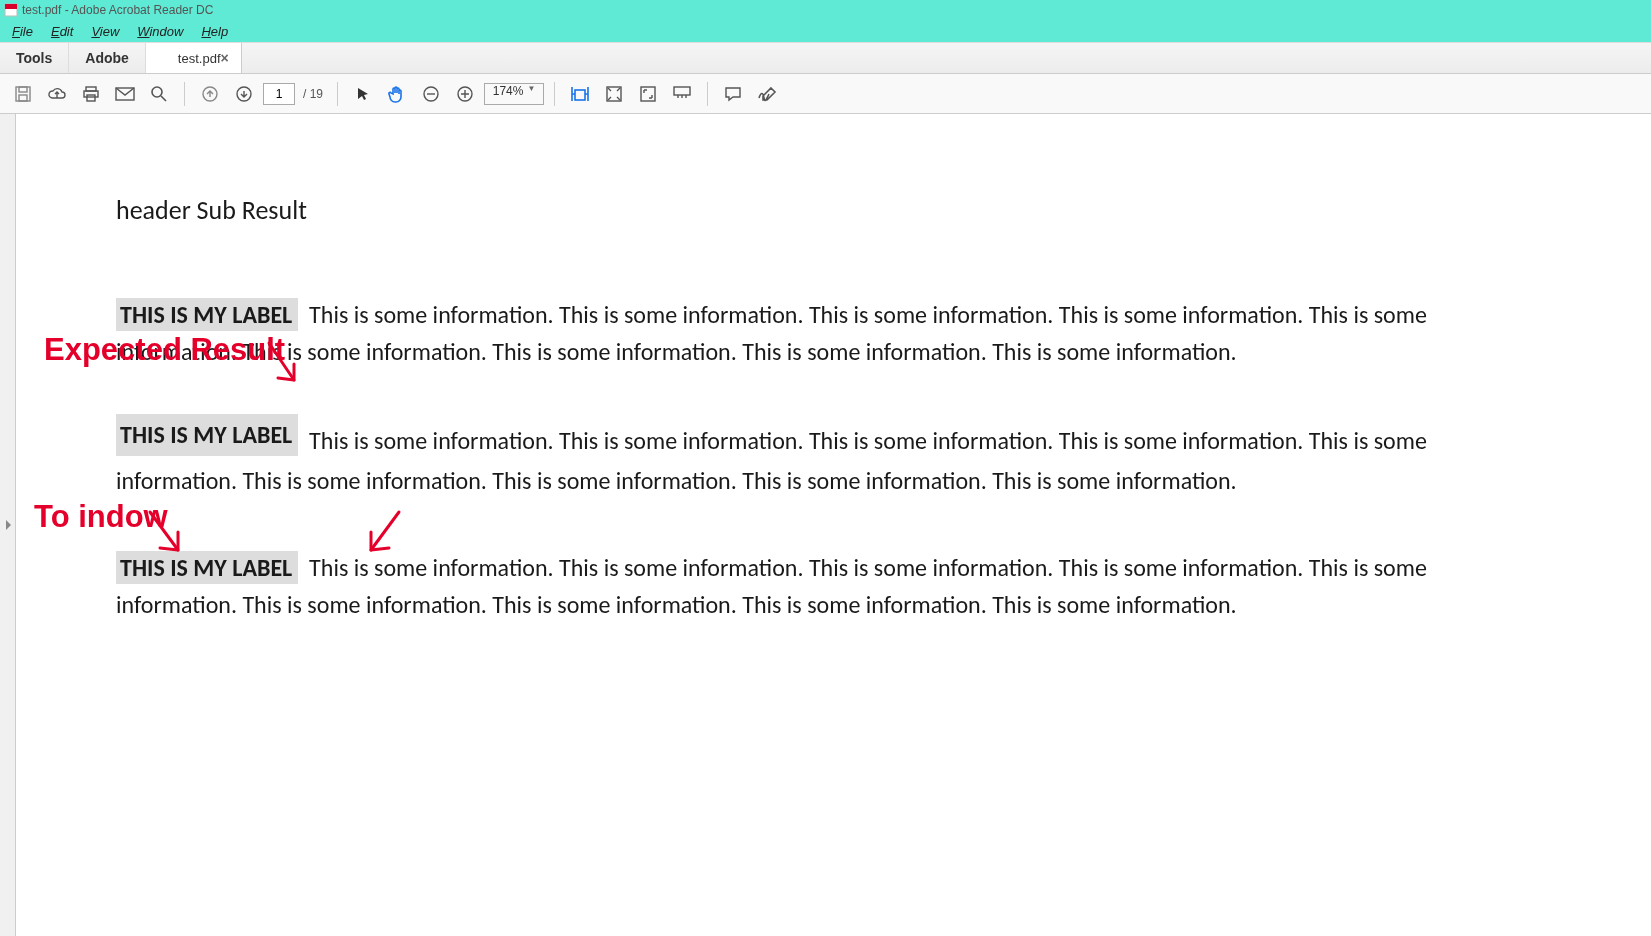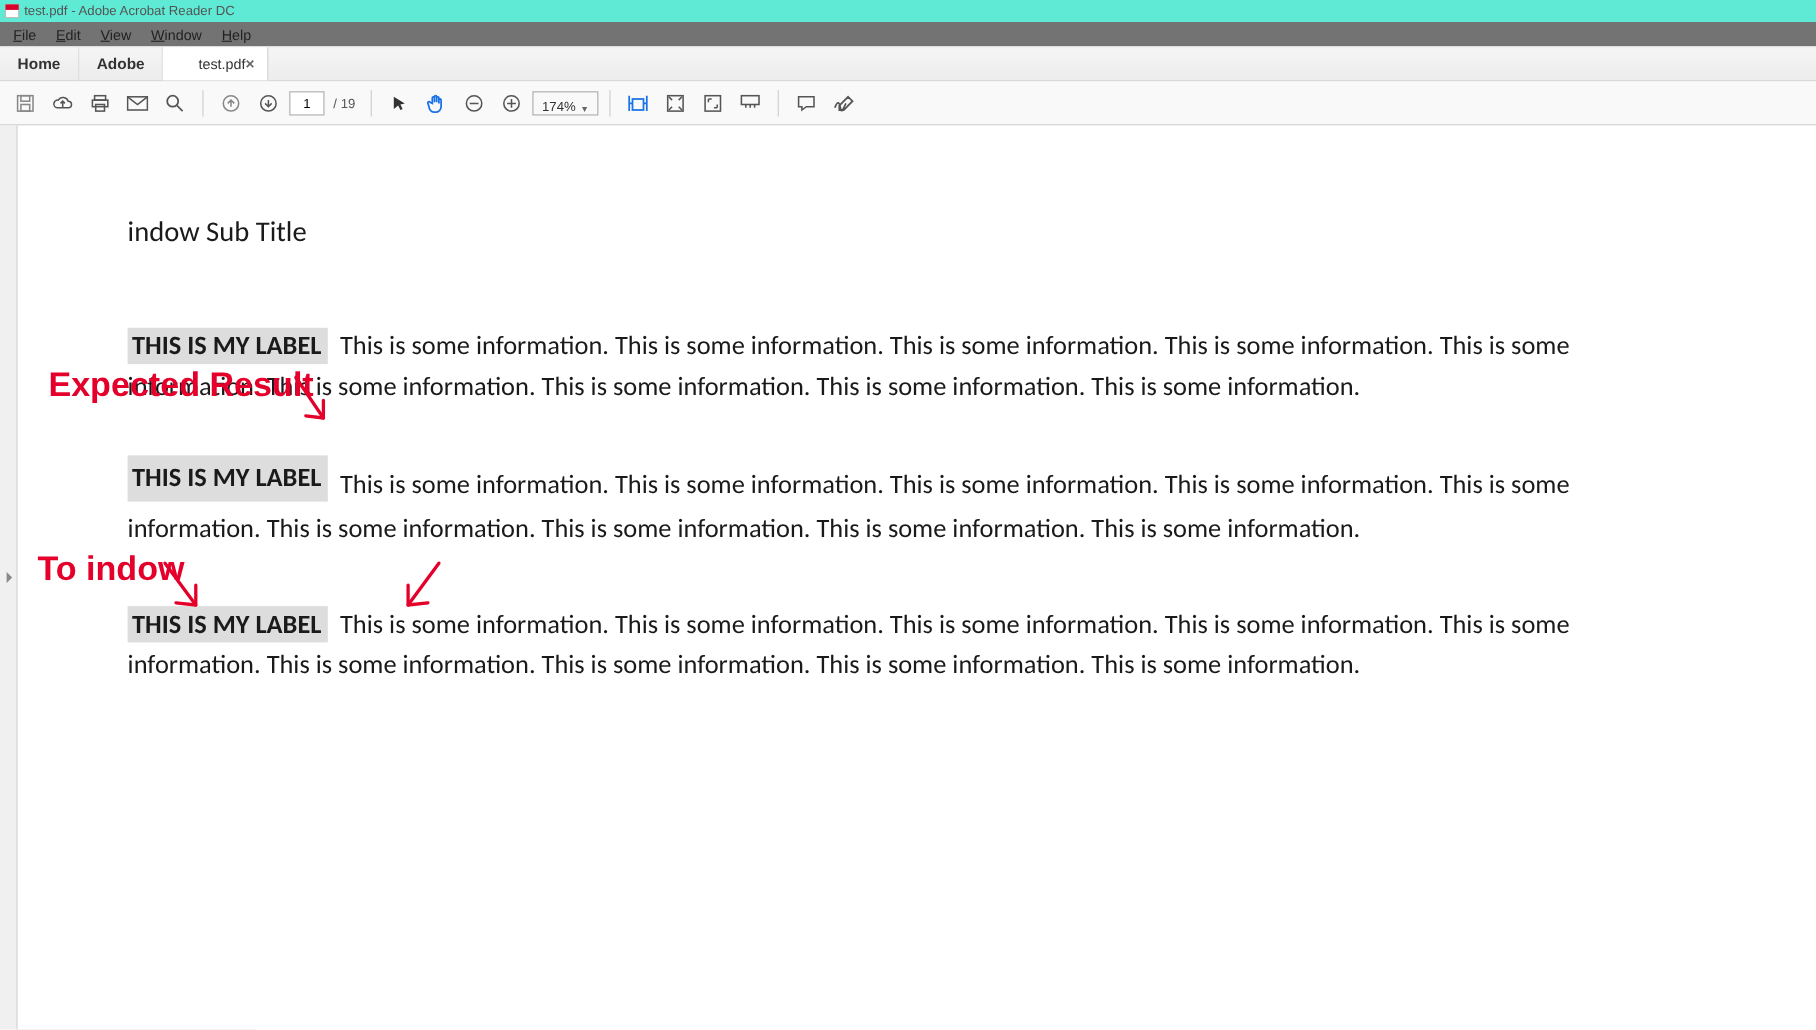--- a/index.html
+++ b/index.html
@@ -26,21 +26,22 @@
     display: inline-flex; align-items:center; justify-content:center;
   }
   .title-text { color: #555; font-size: 12px; }
   
   .menubar {
     height: 22px;
     display: flex;
     align-items: center;
     padding: 0 4px;
     gap: 2px;
-    background: #737373;
+    background: #5eead4;
+    font-style: italic;
   }
   .menu-item {
     padding: 2px 8px;
     color: #222;
     font-size: 13px;
   }
   .menu-item .ul { text-decoration: underline; }
   
   .tabstrip {
     height: 32px;
@@ -82,21 +83,21 @@
     border-radius:2px;
   }
   .tb-sep { width:1px; height:24px; background:#ccc; margin: 0 6px; }
   .page-input {
     width: 32px; height:22px; text-align:center;
     border:1px solid #aaa; font-size:12px;
   }
   .page-total { color:#555; padding:0 4px; font-size:12px; }
   .zoom-box {
     width:60px; height:22px; border:1px solid #aaa;
-    display:flex; align-items:flex-end; justify-content:center;
+    display:flex; align-items:flex-start; justify-content:center;
     font-size:12px; padding:0 4px; gap:4px;
   }
   .zoom-caret { font-size:8px; color:#666; }
   .blue svg { stroke:#1a73e8; fill:none; }
   
   .workspace {
     display:flex;
     height: calc(936px - 20px - 22px - 32px - 40px);
     background:#e8e8e8;
   }
@@ -157,21 +158,21 @@
 
 <div class="menubar">
   <div class="menu-item"><span class="ul">F</span>ile</div>
   <div class="menu-item"><span class="ul">E</span>dit</div>
   <div class="menu-item"><span class="ul">V</span>iew</div>
   <div class="menu-item"><span class="ul">W</span>indow</div>
   <div class="menu-item"><span class="ul">H</span>elp</div>
 </div>
 
 <div class="tabstrip">
-  <div class="tab-home">Home</div>
+  <div class="tab-home">Tools</div>
   <div class="tab-tools">Adobe</div>
   <div class="doc-tab">
     <span>test.pdf</span>
     <span class="close">×</span>
   </div>
 </div>
 
 <div class="toolbar">
   <div class="tb-btn">
       <svg width="18" height="18" viewBox="0 0 18 18" fill="none" stroke="#888" stroke-width="1.4">
@@ -310,21 +311,21 @@
           </svg>
       </div>
       <div class="arrow" style="left:345px; top:392px;">
         <svg width="44" height="52" viewBox="0 0 44 52" fill="none" stroke="#e4002b" stroke-width="3" stroke-linecap="round">
             <path d="M38 6 L10 44"></path>
             <path d="M10 44 L10 26 M10 44 L28 42"></path>
           </svg>
       </div>
 
       <div class="doc-body">
-        <div class="h-sub">indow Sub Title</div>
+        <div class="h-sub">header Sub Result</div>
 
         <div class="para">
           <span class="label-box">THIS IS MY LABEL</span>&nbsp;
           <span>This is some information. This is some information. This is some information. This is some information. This is some information. This is some information. This is some information. This is some information. This is some information.</span>
         </div>
 
         <div class="para p2">
           <span class="label-box">THIS IS MY LABEL</span>&nbsp;
           <span>This is some information. This is some information. This is some information. This is some information. This is some information. This is some information. This is some information. This is some information. This is some information.</span>
         </div>

